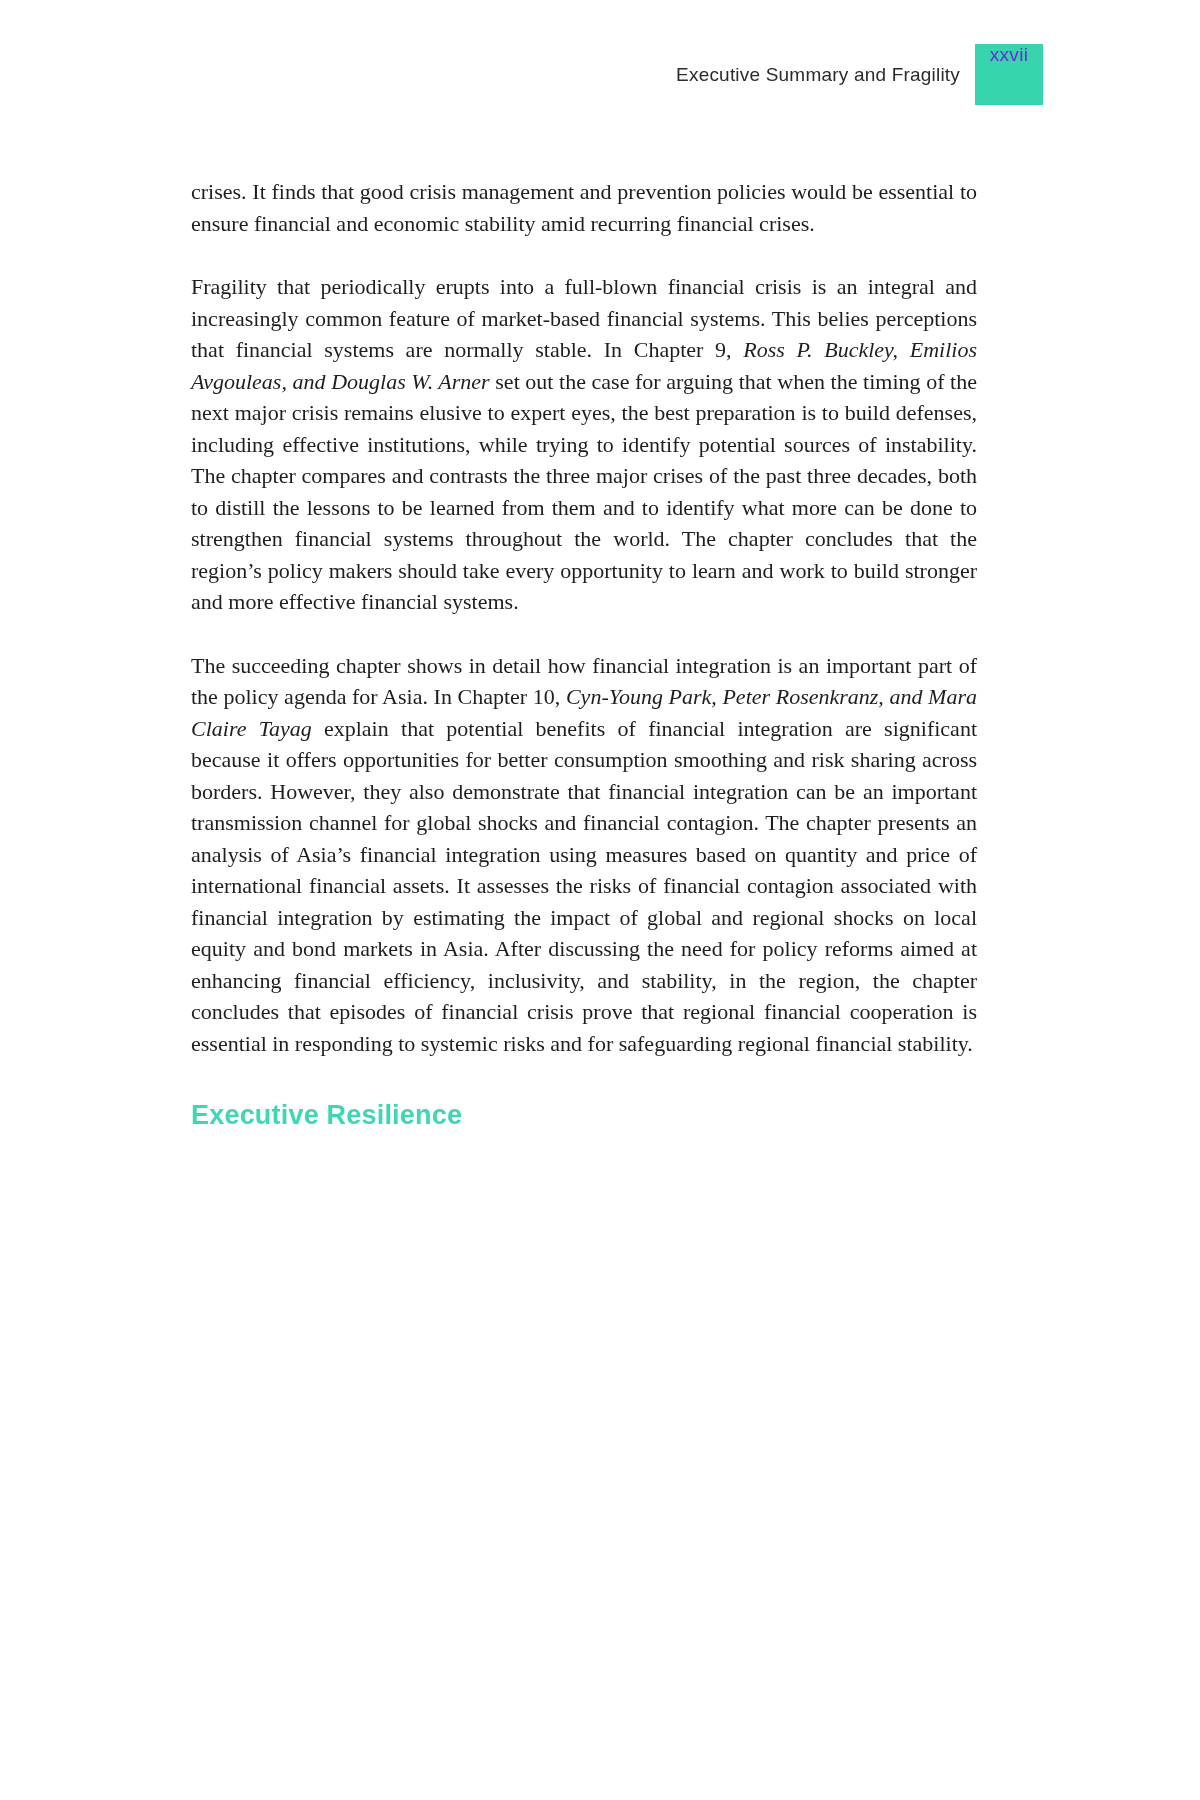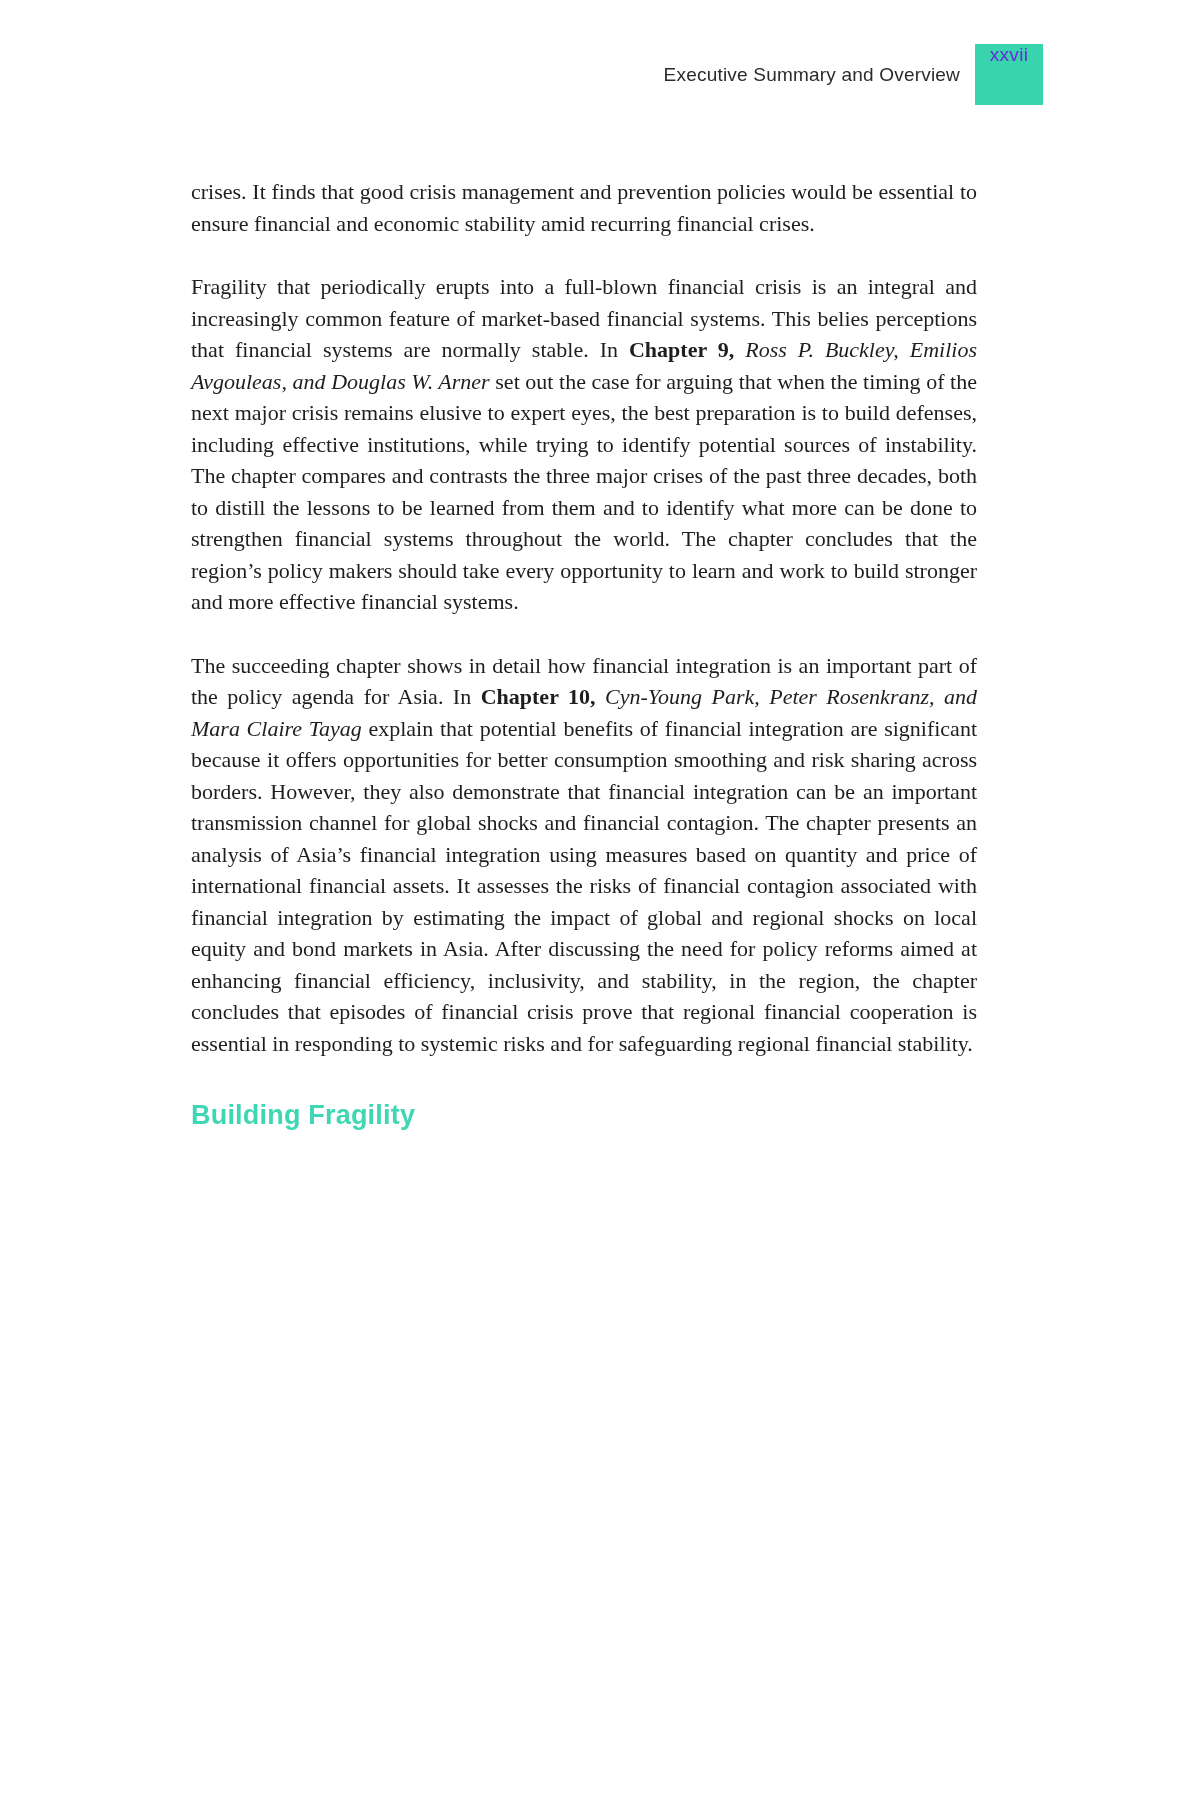--- a/index.html
+++ b/index.html
@@ -46,39 +46,39 @@
     width: 786px;
   }
   .body-paragraph {
     margin: 0 0 32px 0;
     font-size: 22px;
     line-height: 31.5px;
     text-align: justify;
     text-justify: inter-word;
     color: #1e1e1e;
   }
-  .body-paragraph .bold { font-weight: bold; }
+  .body-paragraph .bold { font-weight: normal; }
   .body-paragraph .italic { font-style: italic; }
   .section-heading {
     margin: 40px 0 27px 0;
     font-family: "Liberation Sans", sans-serif;
     font-size: 27px;
     line-height: 32px;
     font-weight: bold;
     letter-spacing: 0.2px;
     color: var(--accent-heading, #3fd6b4);
   }
 </style>
 </head>
 <body>
 
 <div class="page">
-  <div class="header-title">Executive Summary and Overview</div>
+  <div class="header-title">Executive Summary and Fragility</div>
   <div class="page-tab">
     <span>xxvii</span>
   </div>
   <main class="page-body">
       <p class="body-paragraph"><span>crises. It finds that good crisis management and prevention policies would be essential to ensure financial and economic stability amid recurring financial crises.</span></p>
       <p class="body-paragraph"><span>Fragility that periodically erupts into a full-blown financial crisis is an integral and increasingly common feature of market-based financial systems. This belies perceptions that financial systems are normally stable. In </span><span class="bold">Chapter 9,</span><span> </span><span class="italic">Ross P. Buckley, Emilios Avgouleas, and Douglas W. Arner</span><span> set out the case for arguing that when the timing of the next major crisis remains elusive to expert eyes, the best preparation is to build defenses, including effective institutions, while trying to identify potential sources of instability. The chapter compares and contrasts the three major crises of the past three decades, both to distill the lessons to be learned from them and to identify what more can be done to strengthen financial systems throughout the world. The chapter concludes that the region’s policy makers should take every opportunity to learn and work to build stronger and more effective financial systems.</span></p>
       <p class="body-paragraph"><span>The succeeding chapter shows in detail how financial integration is an important part of the policy agenda for Asia. In </span><span class="bold">Chapter 10,</span><span> </span><span class="italic">Cyn-Young Park, Peter Rosenkranz, and Mara Claire Tayag</span><span> explain that potential benefits of financial integration are significant because it offers opportunities for better consumption smoothing and risk sharing across borders. However, they also demonstrate that financial integration can be an important transmission channel for global shocks and financial contagion. The chapter presents an analysis of Asia’s financial integration using measures based on quantity and price of international financial assets. It assesses the risks of financial contagion associated with financial integration by estimating the impact of global and regional shocks on local equity and bond markets in Asia. After discussing the need for policy reforms aimed at enhancing financial efficiency, inclusivity, and stability, in the region, the chapter concludes that episodes of financial crisis prove that regional financial cooperation is essential in responding to systemic risks and for safeguarding regional financial stability.</span></p>
-      <h2 class="section-heading">Building Fragility</h2>
+      <h2 class="section-heading">Executive Resilience</h2>
     </main>
 </div>
 
 </body></html>

